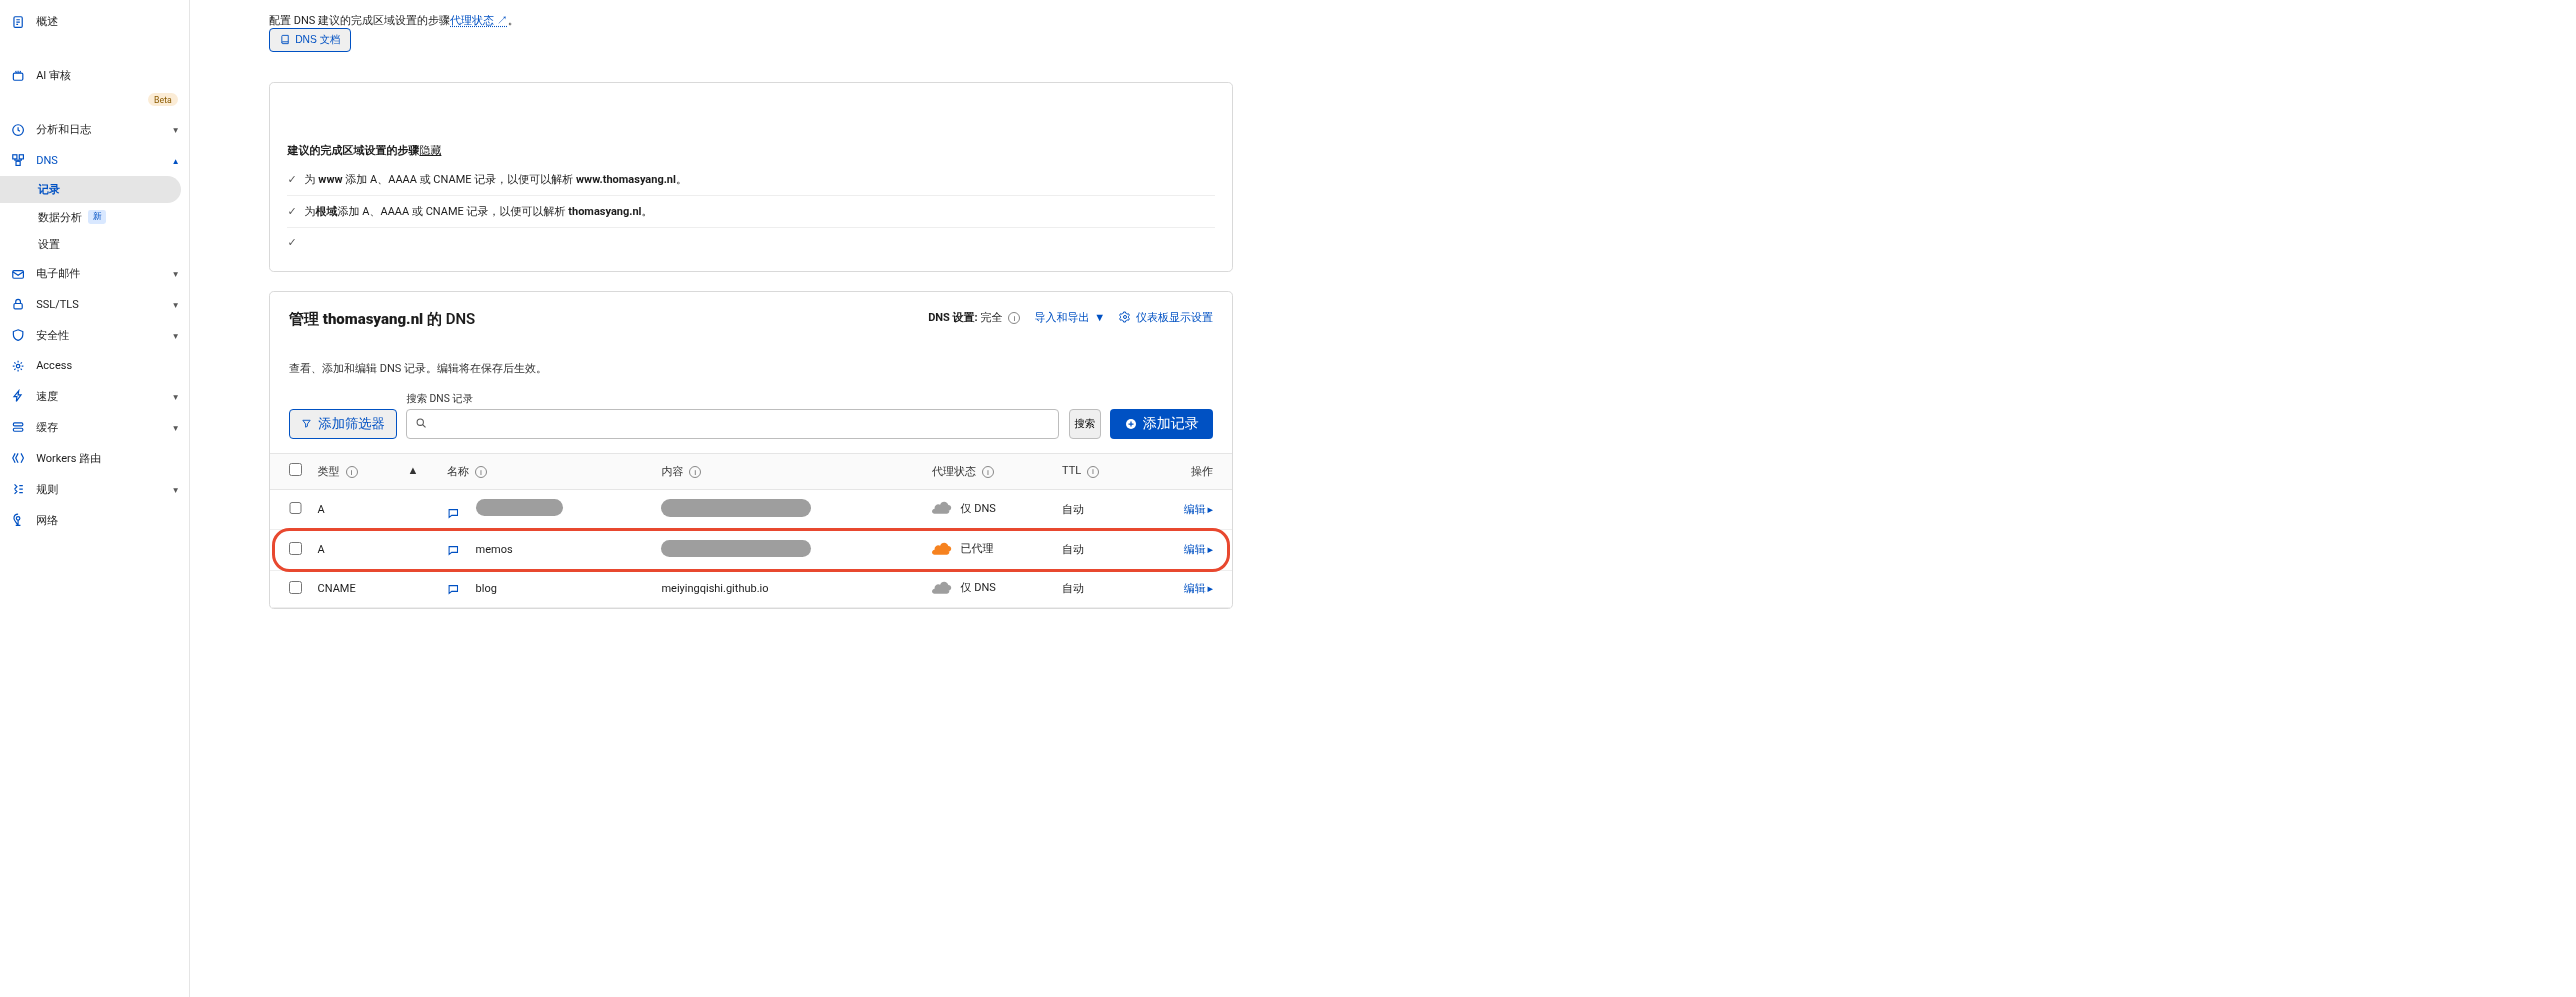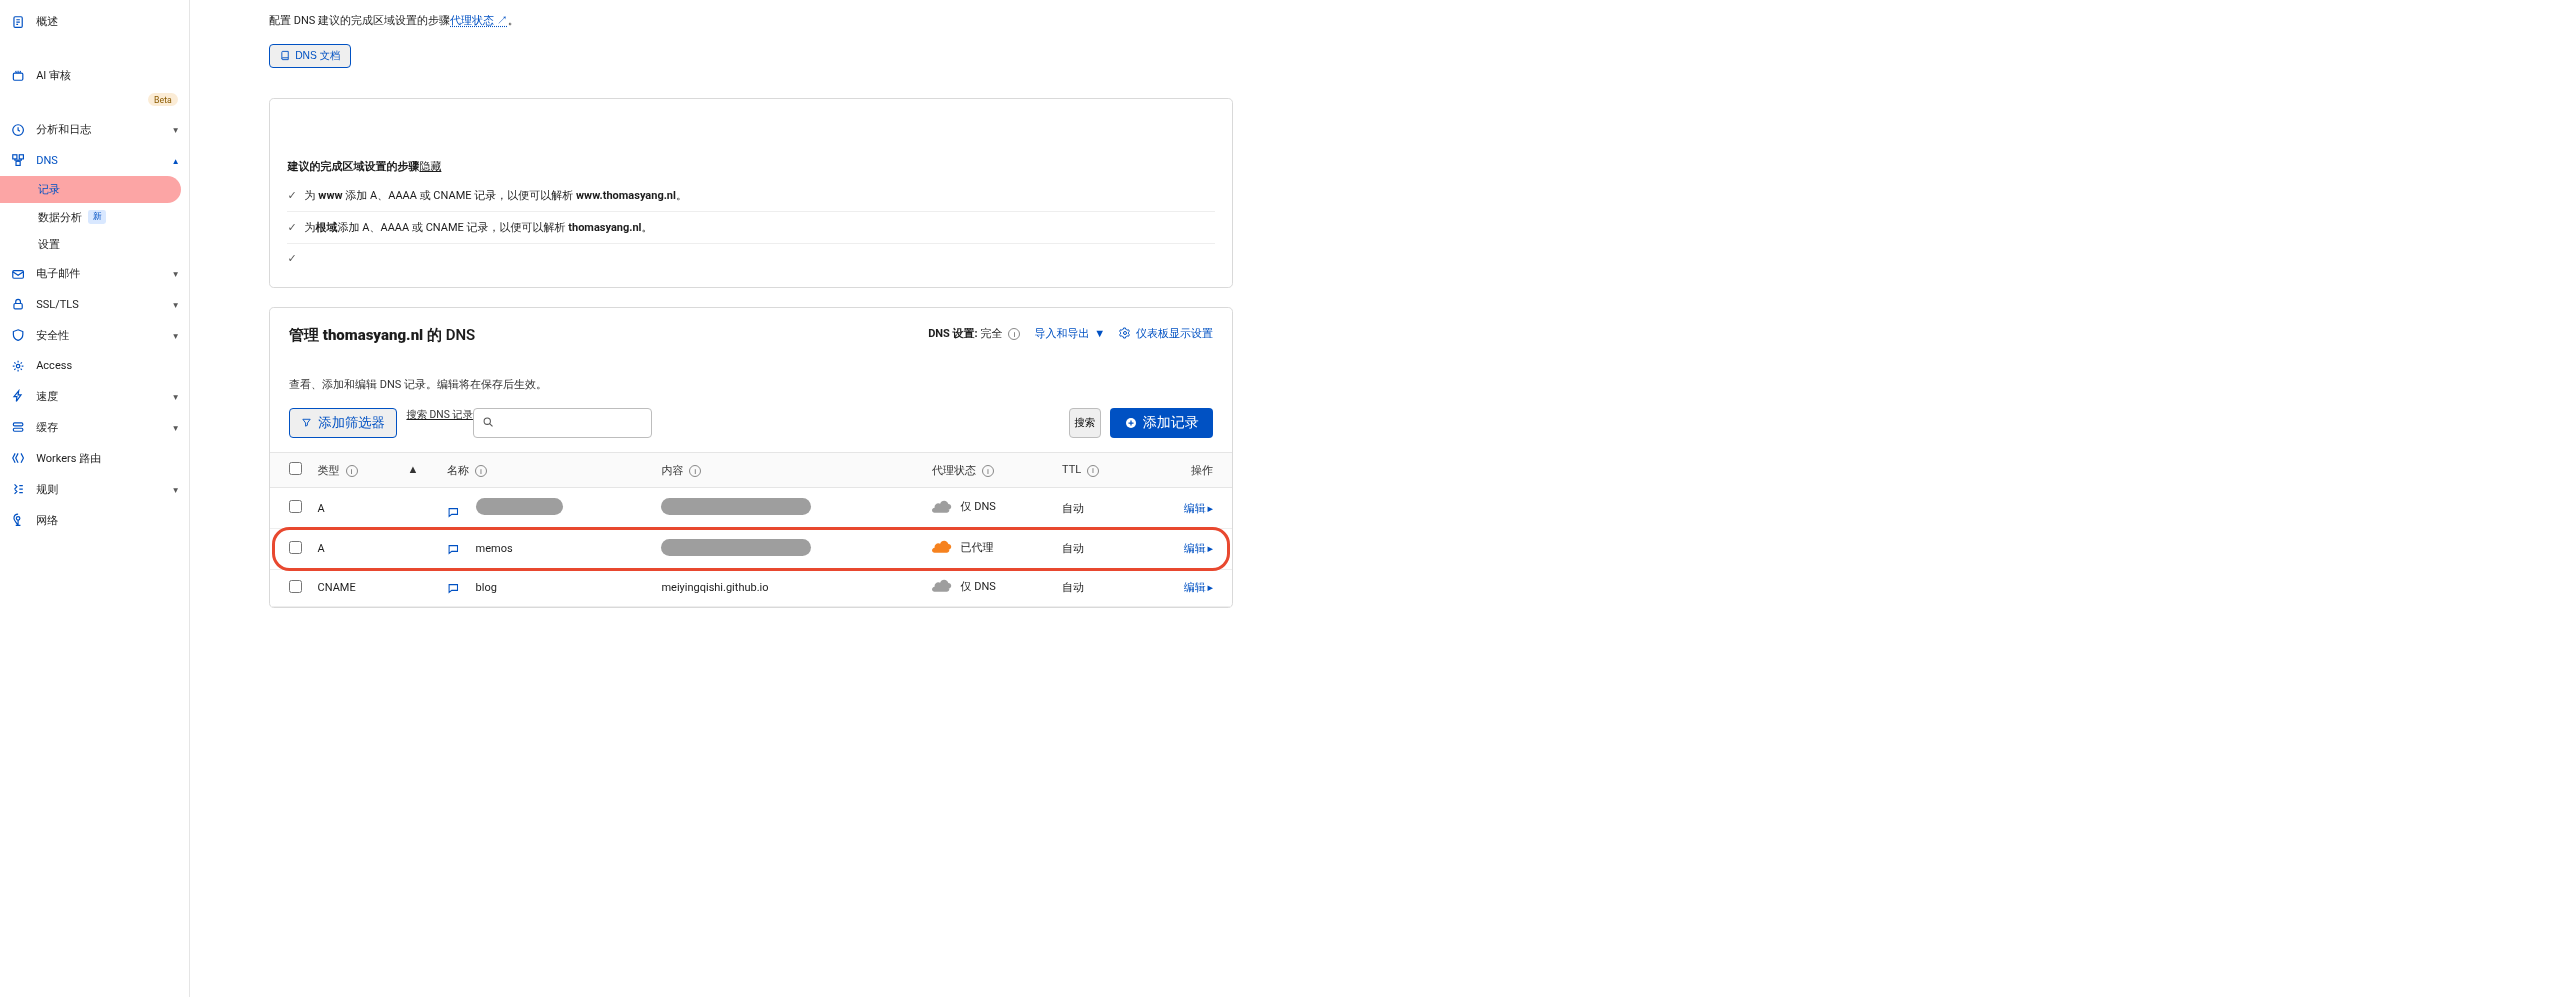--- a/index.html
+++ b/index.html
@@ -4,45 +4,45 @@
 <style>
 * { box-sizing: border-box; margin: 0; padding: 0; }
 body { font-family: -apple-system, BlinkMacSystemFont, "Segoe UI", Roboto, sans-serif; font-size: 11px; color: #1d1d1d; background: #fff; display: flex; }
 .sidebar { width: 190px; border-right: 0.8px solid #e5e5e5; padding: 6.3px 0; flex-shrink: 0; min-height: 100vh; }
 .side-item { display: flex; align-items: center; padding: 8px 11px; cursor: pointer; color: #1d1d1d; gap: 11px; position: relative; }
 .side-item .icon { width: 14.2px; height: 14.2px; color: #0051c3; flex-shrink: 0; display:flex; align-items:center; justify-content:center;}
 .side-item .label { flex: 1; }
 .side-item .chev { color: #595959; font-size: 9.5px; }
 .side-item.active-parent .label { color: #0051c3; }
 .side-sub { padding: 6.3px 11px 6.3px 38px; cursor: pointer; display:flex; align-items:center; gap:6.3px;}
-.side-sub.selected { background: #fca5a5; color: #0051c3; font-weight: 400; border-radius: 0 16px 16px 0; margin-right:8px;}
+.side-sub.selected { background: #e5e5e5; color: #0051c3; font-weight: 700; border-radius: 0 16px 16px 0; margin-right:8px;}
 .badge { background: #fbecd6; color: #8a5a00; font-size: 8.7px; padding: 1.6px 6.3px; border-radius: 8px; font-weight:400;margin-top:48px;}
 .badge-new { background: #d9e8ff; color: #0051c3; font-size: 8.7px; padding: 0.8px 4.7px; border-radius: 2.4px; }
 .main { flex: 1; padding: 0 32px 32px 79px; max-width: 1075px;}
 .intro { padding: 12.6px 0 8px; }
 .intro-text { color: #1d1d1d; }
 .link { color: #0051c3; text-decoration: underline dotted; text-underline-offset: 2.4px;}
-.doc-btn { display: inline-flex; align-items: center; gap: 4.7px; border: 0.8px solid #0051c3; color: #0051c3; padding: 4px 9.5px; border-radius: 4px; margin-top: 16px; cursor:pointer; font-size:10.3px;}
+.doc-btn { display: inline-flex; align-items: center; gap: 4.7px; border: 0.8px solid #0051c3; color: #0051c3; padding: 4px 9.5px; border-radius: 4px; margin-top: 0; cursor:pointer; font-size:10.3px;}
 .panel { border: 0.8px solid #d9d9d9; border-radius: 4.7px; margin-top: 22px; padding: 14.2px 17.4px; }
 .panel-head { display: flex; justify-content: flex-start; font-weight: 600; margin-bottom: 11px; margin-top: 46px;}
 .hide-link { color: #1d1d1d; text-decoration: underline; font-weight:400; cursor:pointer;}
 .step { display: flex; align-items: baseline; gap: 8px; padding: 8px 0; border-top: 0.8px solid #eee; font-size: 11px;}
 .step:first-of-type { border-top: none; padding-top: 3.2px;}
 .step .check { color: #595959; }
 .dns-panel { border: 0.8px solid #d9d9d9; border-radius: 4.7px; margin-top: 19px; padding: 17.4px 0 0; }
 .dns-head { display: flex; justify-content: space-between; padding: 0 19px 16px; align-items:flex-start; gap:16px;}
 .dns-title { font-size: 15px; font-weight: 600; margin-bottom: 4.7px;}
 .dns-sub { color: #333; font-size: 11px; margin-top: 32px;}
 .dns-actions { display: flex; align-items: center; gap: 14.2px; flex-wrap:wrap; justify-content:flex-end;}
 .dns-setting { color:#1d1d1d; }
 .info-icon { display:inline-flex; width:12px; height:12px; border:0.8px solid #888; border-radius:50%; align-items:center; justify-content:center; font-size:8px; color:#666; margin-left:3.2px;}
 .action-link { color:#0051c3; cursor:pointer; display:inline-flex; align-items:center; gap:4.7px;}
 .search-row { display:flex; gap:9.5px; padding: 0 19px 14.2px; align-items:flex-end;}
 .filter-btn { border:0.8px solid #0051c3; color:#0051c3; padding:6.3px 11px; border-radius:4px; display:inline-flex; align-items:center; gap:6.3px; cursor:pointer; height:30px;}
-.search-wrap { flex:1; display:flex; flex-direction:row;text-decoration:underline;}
+.search-wrap { flex:1; display:flex; flex-direction:column;}
 .search-label { font-size:10.3px; color:#333; margin-bottom:3.2px;}
 .search-box { display:flex; align-items:center; border:0.8px solid #bdbdbd; border-radius:4px; height:30px; padding:0 8px; gap:6.3px;}
 .search-box input { border:none; outline:none; flex:1; font-size:11px;}
 .search-btn { border:0.8px solid #bdbdbd; border-radius:4px; height:30px; width:32px; display:flex; align-items:center; justify-content:center; cursor:pointer; font-size:10.3px;}
 .add-btn { background:#0051c3; color:#fff; border:none; padding:0 14.2px; height:30px; border-radius:4px; display:inline-flex; align-items:center; gap:6.3px; cursor:pointer; font-size:14px;}
 .table { width:100%; border-collapse:collapse;}
 .table th { text-align:left; font-weight:400; color:#333; padding:9.5px 8px; border-top:0.8px solid #e5e5e5; border-bottom:0.8px solid #e5e5e5; background:#fafafa; font-size:11px;}
 .table td { padding:9.5px 8px; border-bottom:0.8px solid #eee; font-size:11px; vertical-align:middle;}
 .table th:first-child, .table td:first-child { padding-left:19px; width:36px;}
 .table th:last-child, .table td:last-child { padding-right:19px; text-align:right;}

